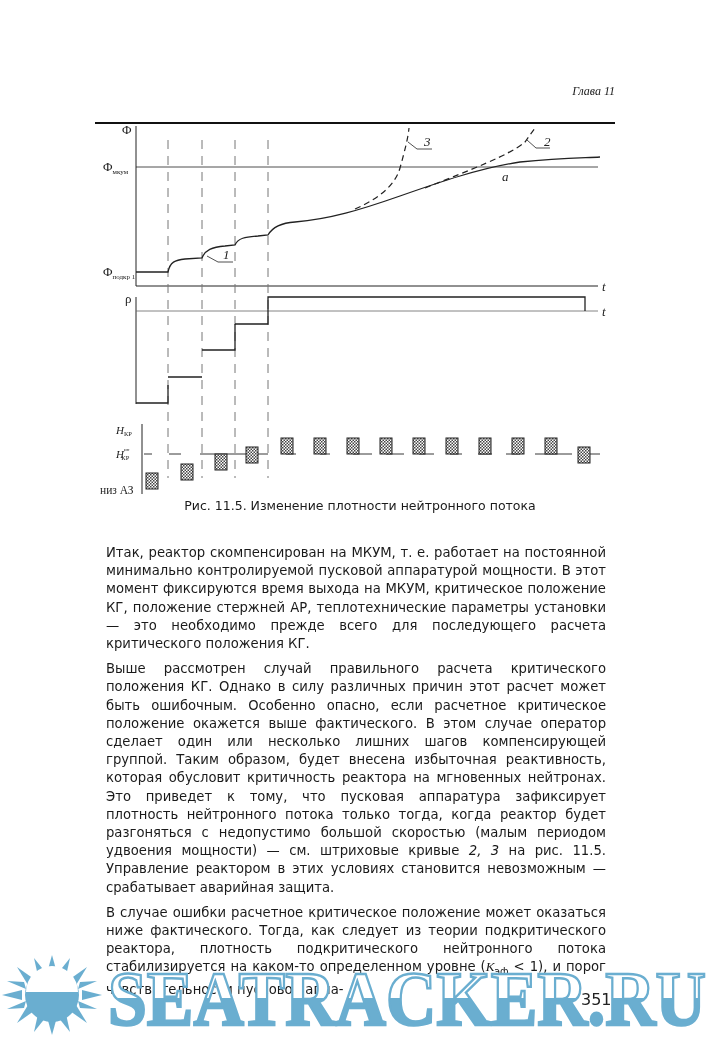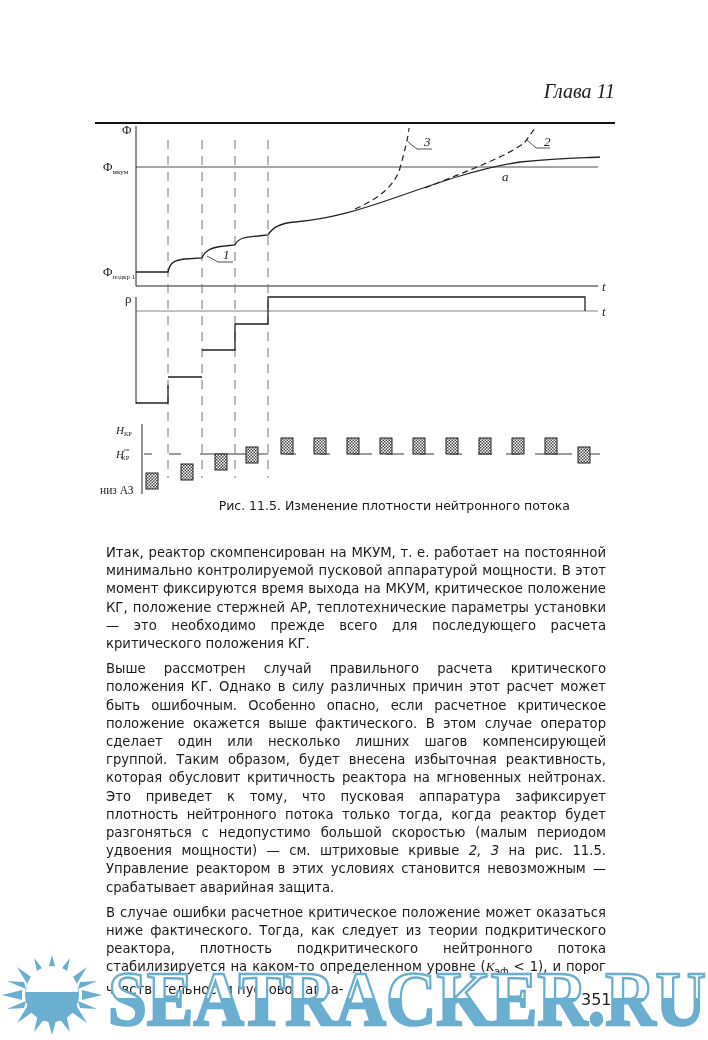--- a/index.html
+++ b/index.html
@@ -1,21 +1,21 @@
 <!DOCTYPE html>
 <html><head>
 <meta charset="utf-8">
 <style>
   html, body { margin: 0; padding: 0; background: #ffffff; }
   body { width: 708px; height: 1040px; position: relative; overflow: hidden; font-family: "DejaVu Sans", sans-serif; color: #1a1a1a; }
-  .header { position: absolute; left: 0; top: 82px; width: 615px; text-align: right; font-family: "Liberation Serif", serif; font-style: italic; font-size: 20px; line-height: 19px; }
+  .header { position: absolute; left: 0; top: 82px; width: 615px; text-align: right; font-family: "Liberation Serif", serif; font-style: italic; font-size: 12px; line-height: 19px; }
   .header-rule { position: absolute; left: 95px; top: 123px; width: 520px; height: 0; border-top: 2px solid #111; }
   .header-rule { top: 122px; }
   .figure { position: absolute; left: 0; top: 0; }
-  .caption { position: absolute; left: 150px; top: 498px; width: 420px; text-align: right; font-size: 12.5px; line-height: 16px; }
+  .caption { position: absolute; left: 150px; top: 498px; width: 420px; text-align: center; font-size: 12.5px; line-height: 16px; }
   .body-text { position: absolute; left: 106px; top: 544px; width: 512px; font-size: 13.2px; line-height: 18.2px; text-align: justify; }
   .body-text p { margin: 0 12px 7px 0; text-align: justify; text-align-last: left; }
   .logo { position: absolute; left: 0; top: 955px; width: 708px; height: 85px; }
   .pagenum { position: absolute; left: 581px; top: 990px; font-size: 16px; color: #222; }
   .serif { font-family: "Liberation Serif", serif; }
 </style>
 </head>
 <body>
 
 <div class="header">

